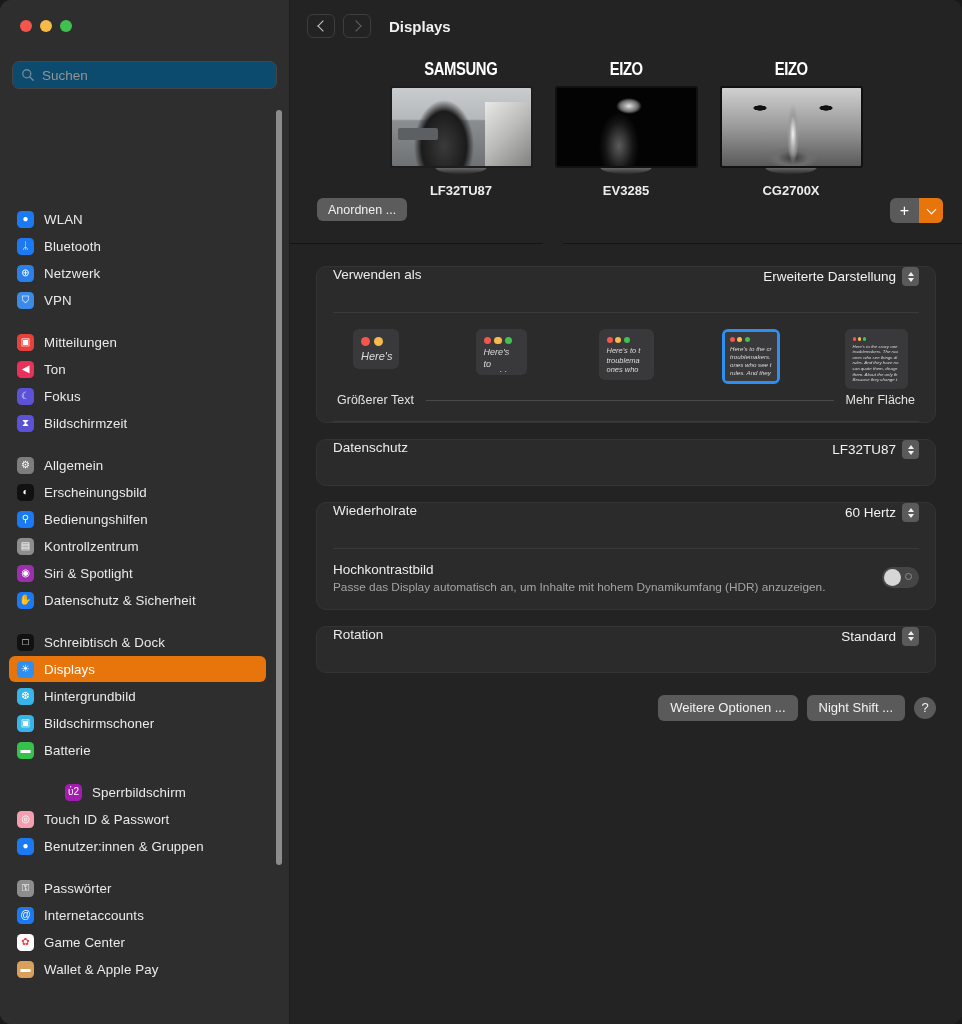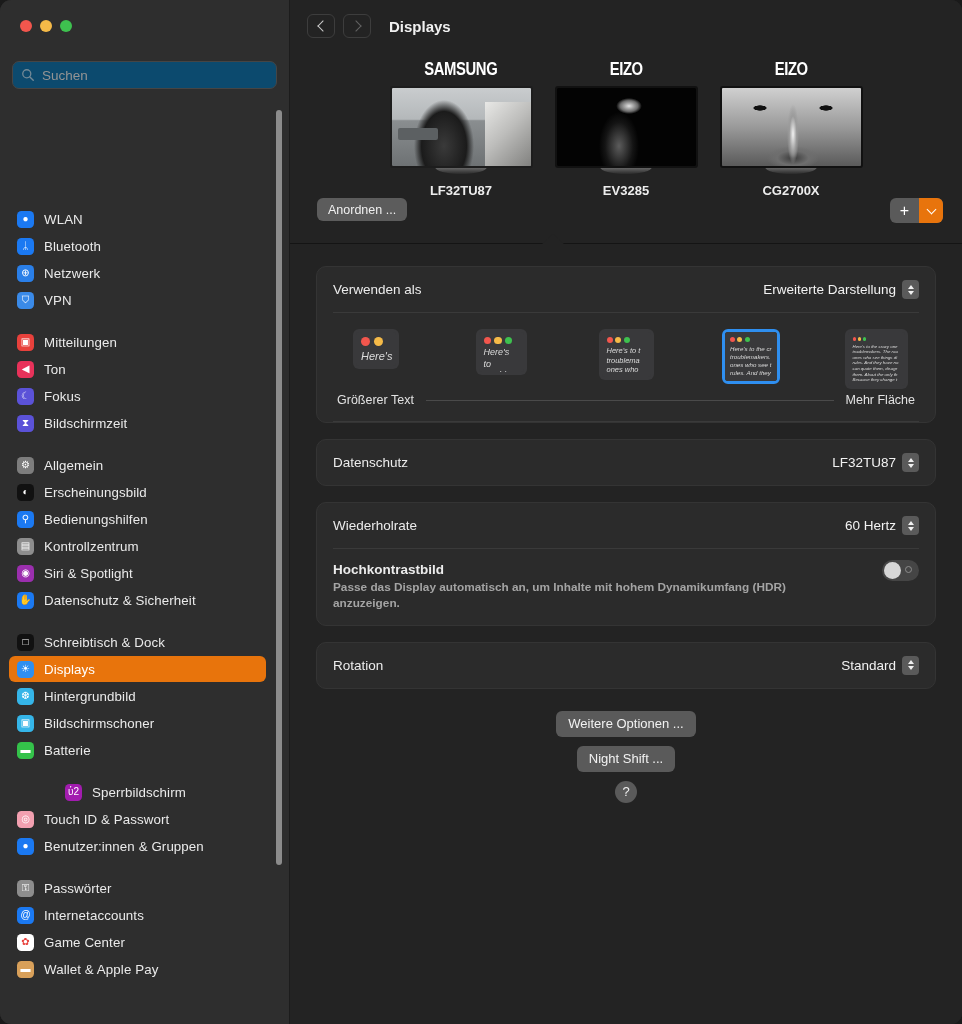--- a/index.html
+++ b/index.html
@@ -232,21 +232,21 @@
 
   
   .content { flex: 1; overflow: hidden; padding: 22px 26px 0 26px; }
   .card {
     background: #2b2b2b;
     border: 1px solid #343434;
     border-radius: 10px;
     margin-bottom: 16px;
   }
   .row {
-    display: flex; align-items: center;
+    display: flex; align-items: flex-start;
     justify-content: space-between;
     padding: 0 16px;
     min-height: 45px;
   }
   .row-label { font-size: 13.5px; color: #ececec; }
   .divider { height: 1px; background: #3a3a3a; margin: 0 16px; }
   .popup {
     display: flex; align-items: center; gap: 6px;
     font-size: 13.5px; color: #f2f2f2;
   }
@@ -308,21 +308,20 @@
     position: absolute; left: 2px; top: 2px;
     width: 17px; height: 17px; border-radius: 50%;
     background: #d6d6d6;
   }
   .toff { position:absolute; right:7px; top:6px; width:7px;height:7px;border:1.4px solid #8c8c8c;border-radius:50%; }
 
   .btn-row {
     display: flex; justify-content: flex-end;
     align-items: center; gap: 9px;
     margin-top: 22px;
-    flex-direction: column;
   }
   .btn {
     height: 26px; padding: 0 12px;
     background: #5a5a5a; border: none; border-radius: 6px;
     color: #f2f2f2; font-size: 13px;
     font-family: "Liberation Sans", sans-serif;
   }
   .help {
     width: 22px; height: 22px; border-radius: 50%;
     background: #5a5a5a; color: #f0f0f0;
@@ -621,21 +620,21 @@
           <span class="row-label">Wiederholrate</span>
           <span class="popup">
             <span>60 Hertz</span>
             <span class="stepper">
                 <i class="sa up"></i>
                 <i class="sa down"></i>
               </span>
           </span>
         </div>
         <div class="divider"></div>
-        <div class="row" style="align-items:flex-start;padding-top:11px;padding-bottom:13px;font-weight:bold;">
+        <div class="row" style="align-items:center;padding-top:11px;padding-bottom:13px;">
           <span>
             <span class="row-label">Hochkontrastbild</span>
             <div class="sub">Passe das Display automatisch an, um Inhalte mit hohem Dynamikumfang (HDR) anzuzeigen.</div>
           </span>
           <span class="toggle">
             <span class="knob"></span>
             <span class="toff"></span>
           </span>
         </div>
       </div>

